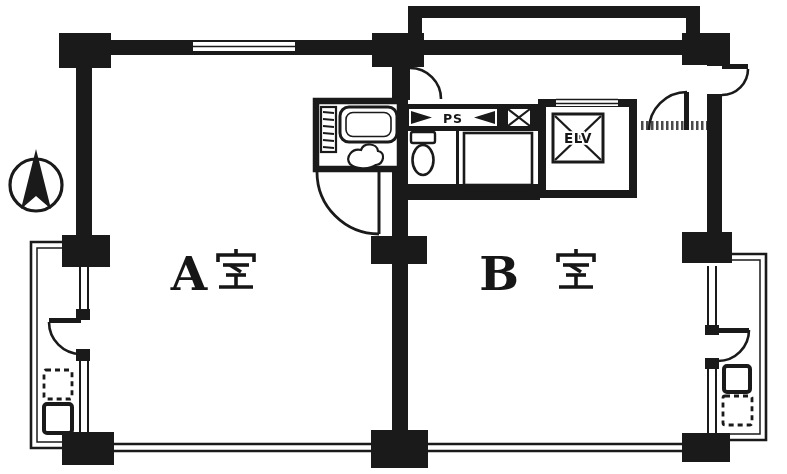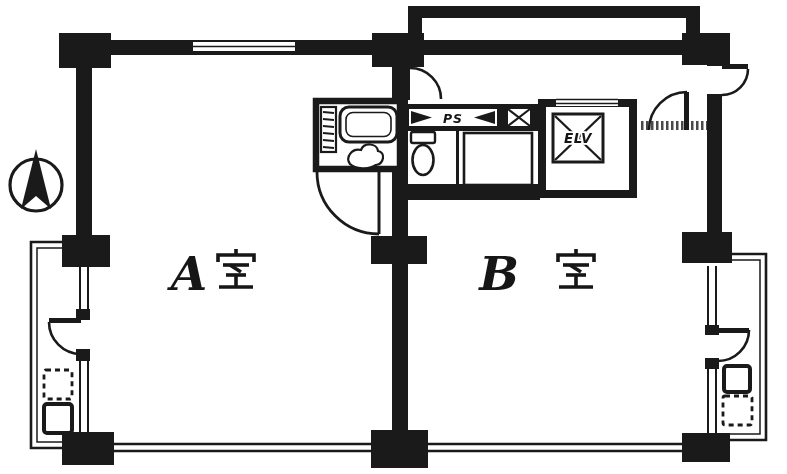--- a/index.html
+++ b/index.html
@@ -1,20 +1,19 @@
 <!DOCTYPE html>
 <html><head>
 <meta charset="utf-8">
 <style>
   html,body{margin:0;padding:0;background:#ffffff;}
   .stage{
     width:787px;height:474px;position:relative;background:#0ea5e9;
     font-family:"DejaVu Sans","Liberation Sans",sans-serif;
     overflow:hidden;
-    font-style:italic;
   }
   svg{display:block;}
   .f{fill:#1a1a1a;}
   .w{fill:#ffffff;}
   .s{stroke:#1a1a1a;fill:none;}
   .sw{stroke:#1a1a1a;fill:#ffffff;}
   .room-letter{
     font-family:"DejaVu Serif","Liberation Serif",serif;
     font-weight:700;font-size:47px;fill:#161616;
   }

